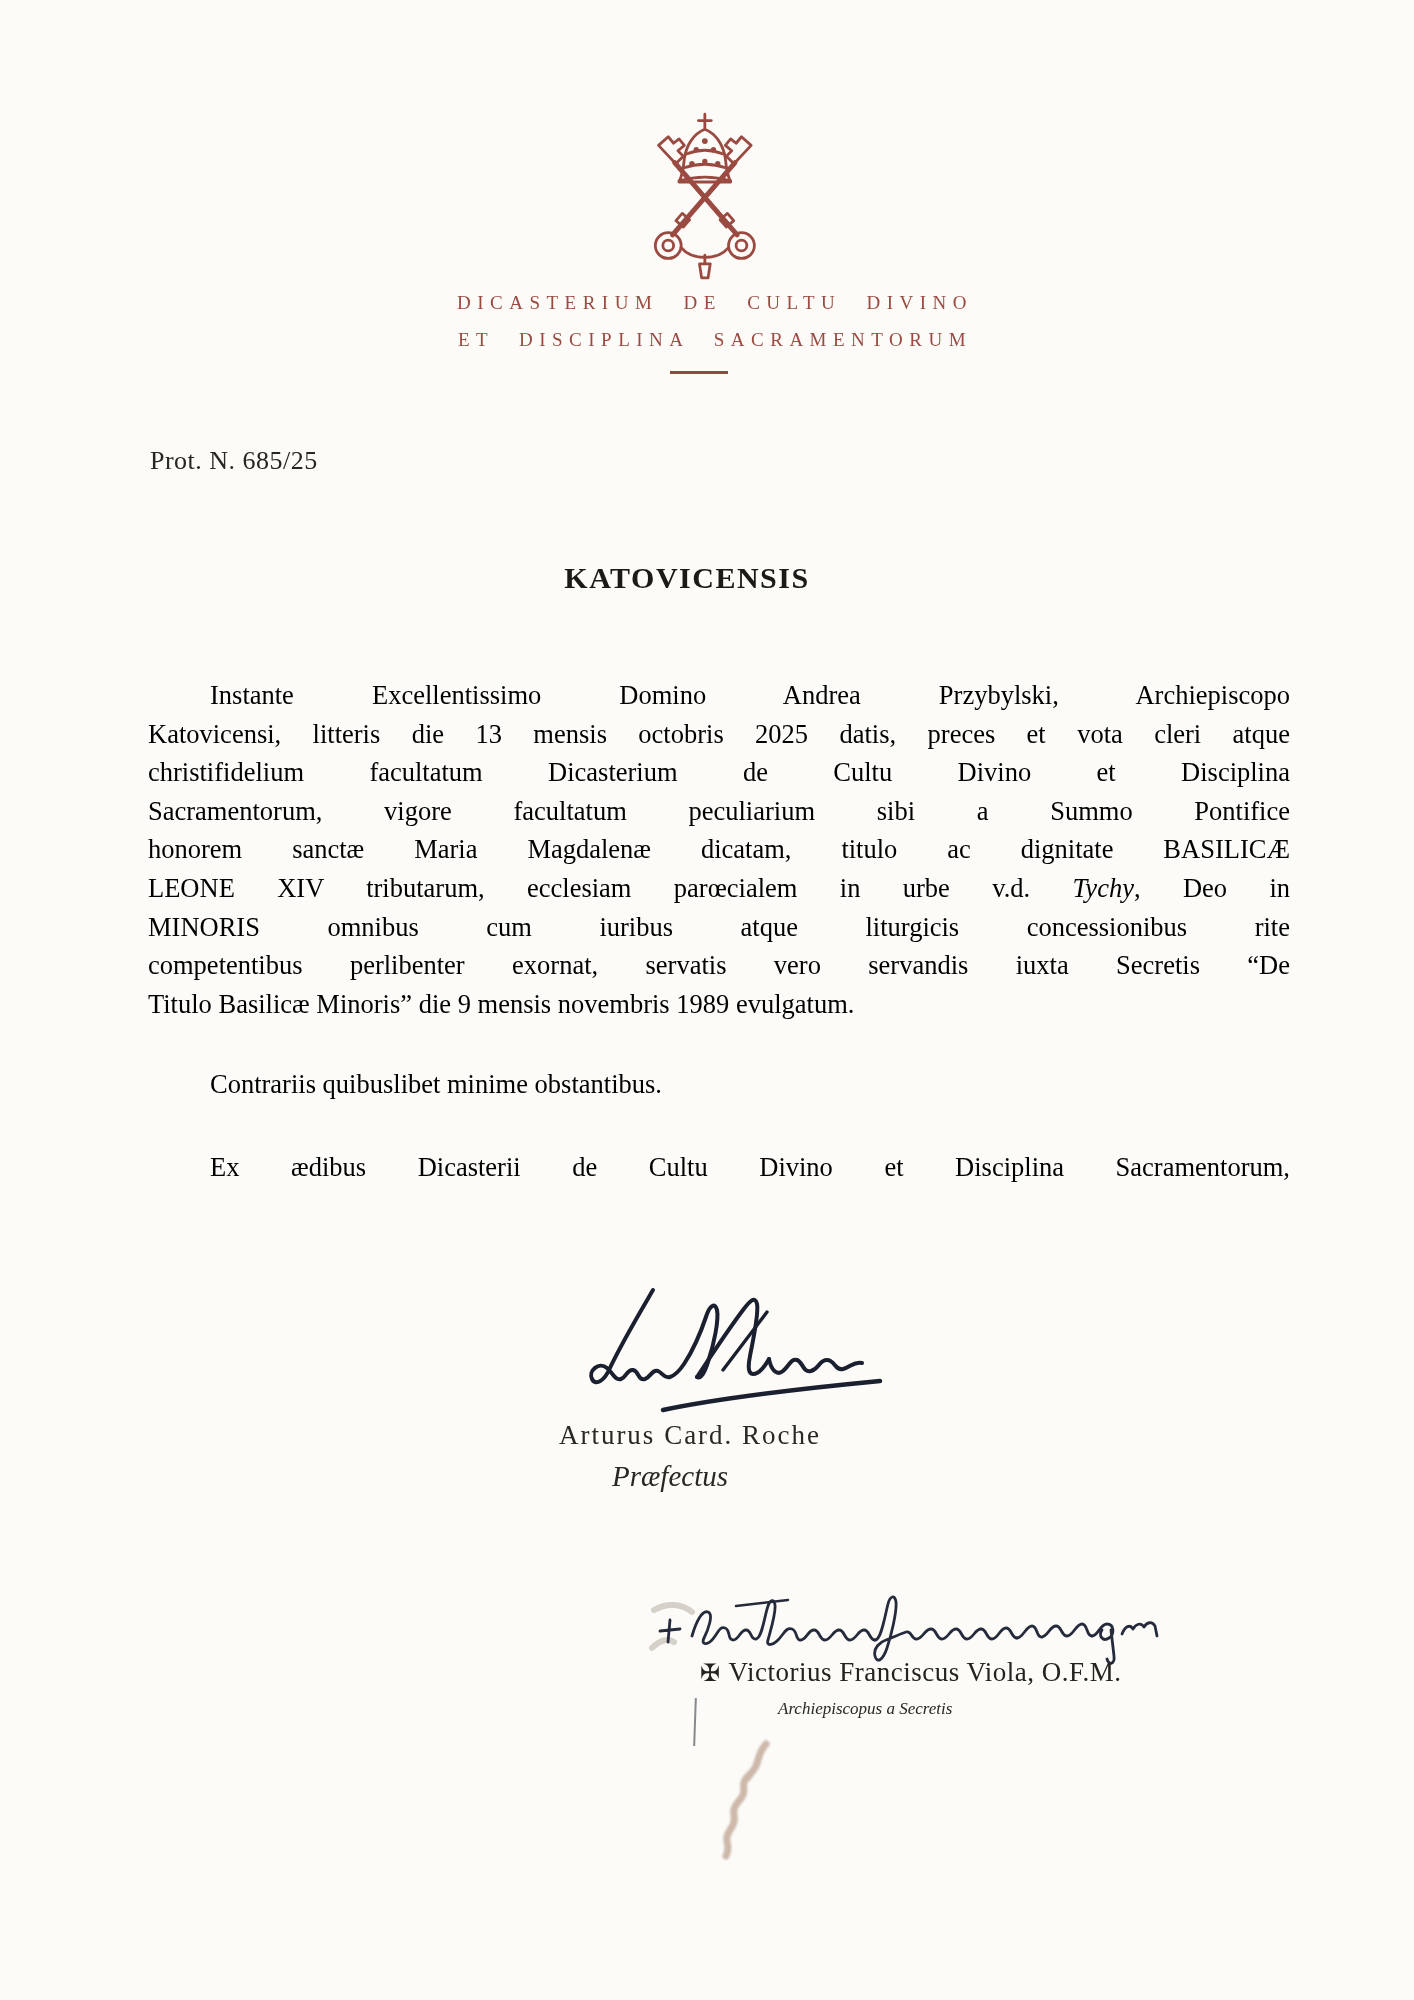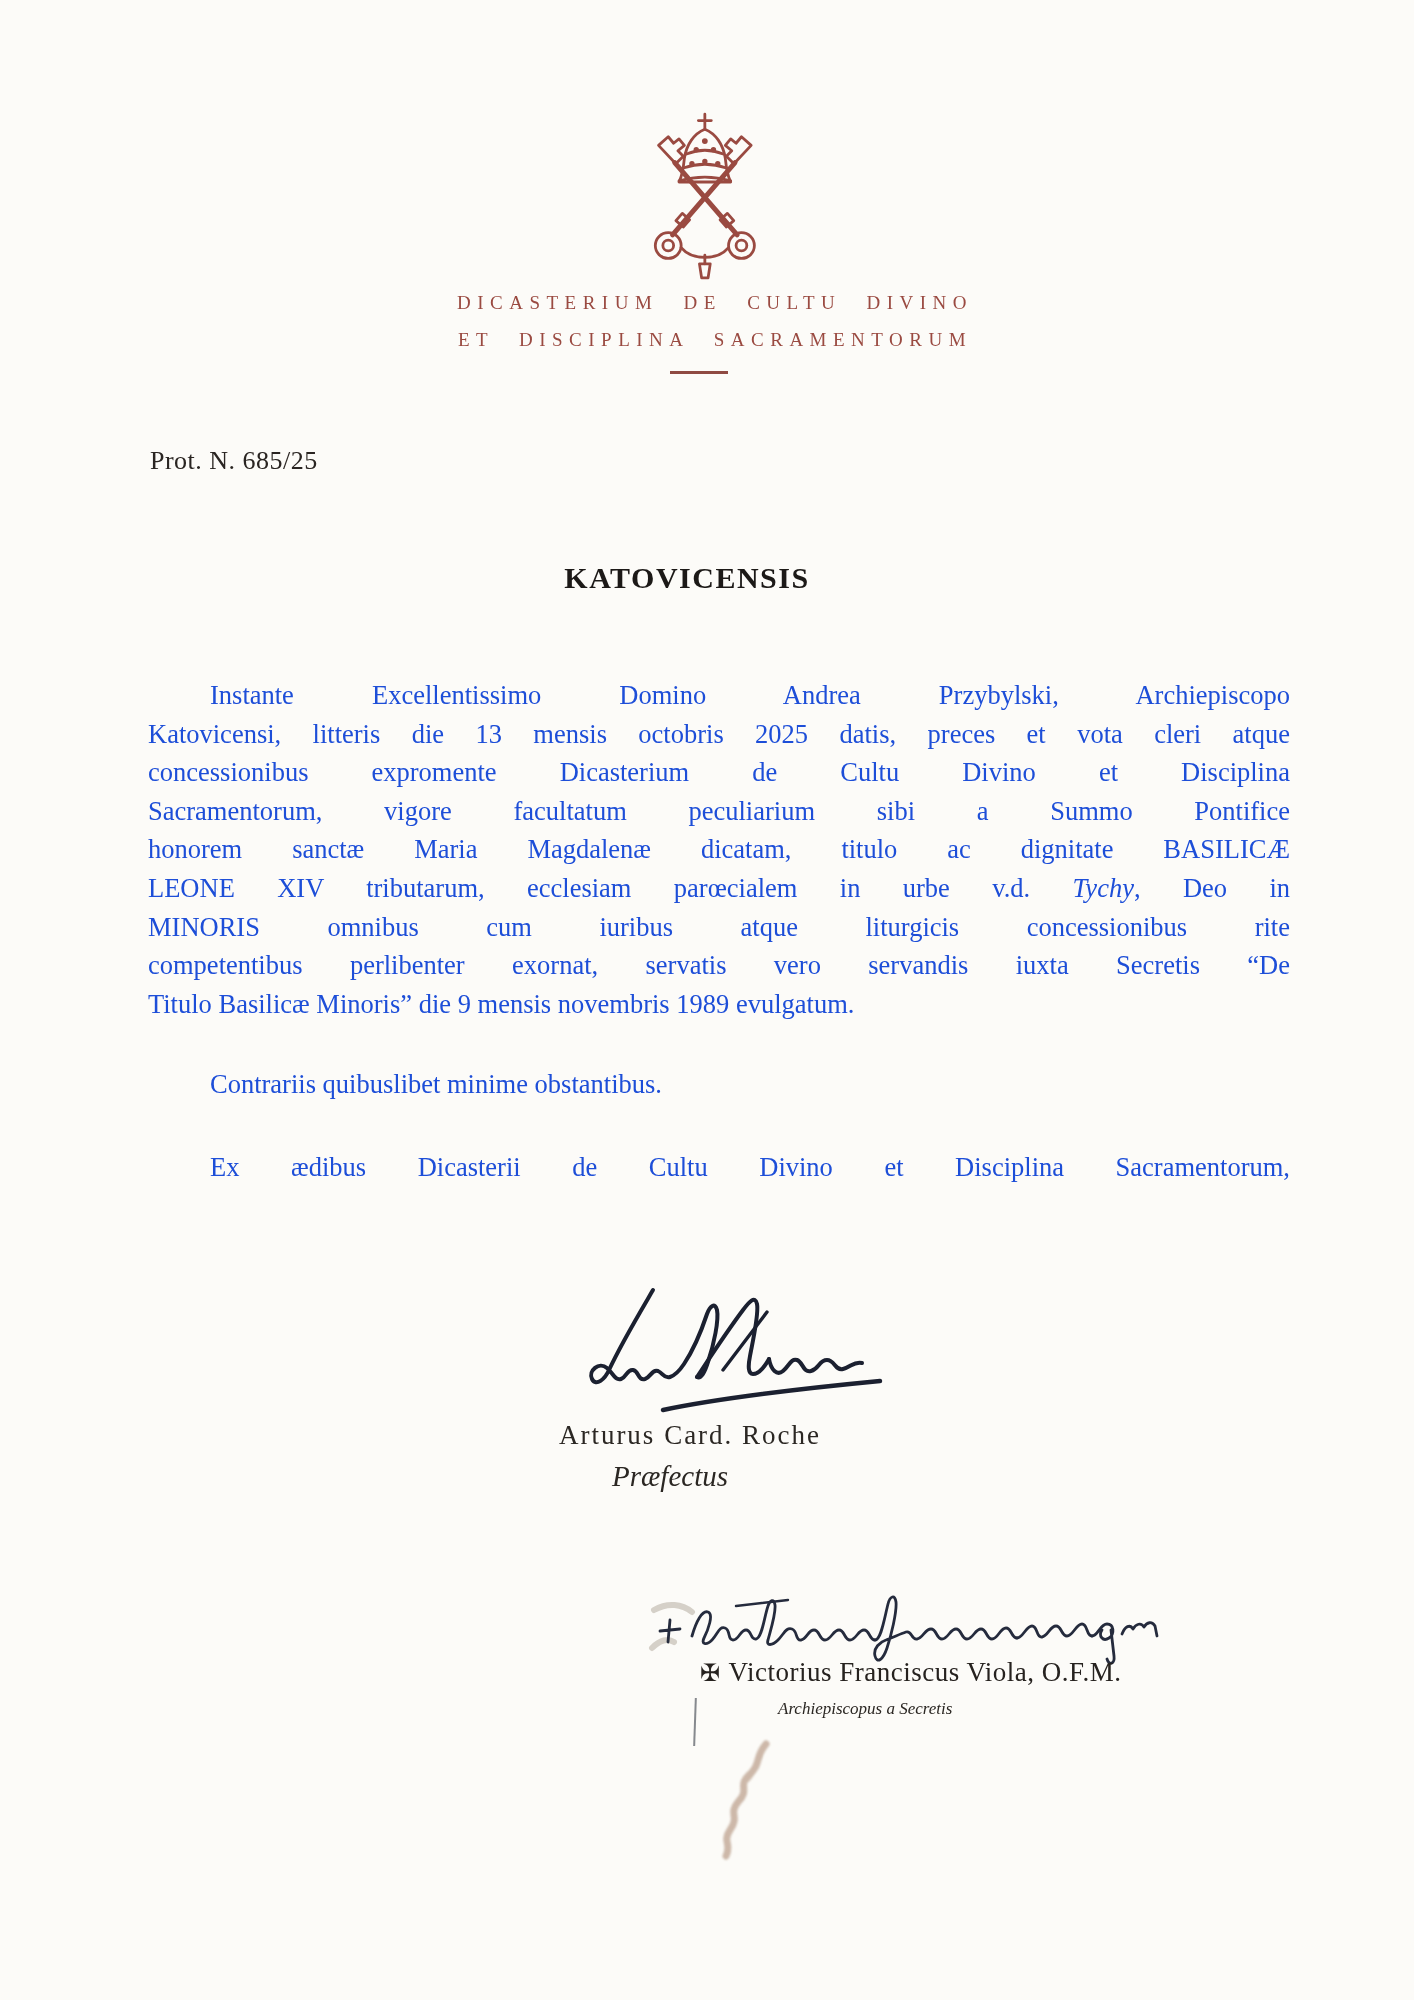--- a/index.html
+++ b/index.html
@@ -25,21 +25,21 @@
   .lh-rule{position:absolute;left:670px;top:371px;width:58px;height:2.5px;background:#8f4a42;}
   
   .prot{position:absolute;left:150px;top:446px;font-size:26px;letter-spacing:0.5px;color:#2a2522;}
   .decree-title{
     position:absolute;left:0;right:40px;top:561px;text-align:center;
     font-size:30px;font-weight:bold;letter-spacing:1.5px;color:#1c1917;
   }
   
   .body{
     position:absolute;left:148px;top:676px;width:1142px;
-    font-size:26.5px;line-height:38.6px;color:#1d4ed8;
+    font-size:26.5px;line-height:38.6px;color:#000000;
   }
   .para{margin:0;}
   .p2{margin-top:42px;}
   .p3{margin-top:44px;}
   .line{min-height:38.6px;}
   .line.just{text-align:justify;text-align-last:justify;}
   .line.indent{text-indent:62px;}
   .it{font-style:italic;}
   
   .sig1-hand{position:absolute;left:555px;top:1282px;width:340px;height:150px;}
@@ -113,21 +113,21 @@
   <div class="lh-rule"></div>
 
   <div class="prot">Prot. N. 685/25</div>
 
   <div class="decree-title">KATOVICENSIS</div>
 
   <div class="body">
     <div class="para p1">
         <div class="line just indent"><span>Instante Excellentissimo Domino Andrea Przybylski, Archiepiscopo</span></div>
         <div class="line just"><span>Katovicensi, litteris die 13 mensis octobris 2025 datis, preces et vota cleri atque</span></div>
-        <div class="line just"><span>concessionibus expromente Dicasterium de Cultu Divino et Disciplina</span></div>
+        <div class="line just"><span>christifidelium facultatum Dicasterium de Cultu Divino et Disciplina</span></div>
         <div class="line just"><span>Sacramentorum, vigore facultatum peculiarium sibi a Summo Pontifice</span></div>
         <div class="line just"><span>honorem sanctæ Maria Magdalenæ dicatam, titulo ac dignitate BASILICÆ</span></div>
         <div class="line just"><span>LEONE XIV tributarum, ecclesiam parœcialem in urbe v.d. </span><span class="it">Tychy</span><span>, Deo in</span></div>
         <div class="line just"><span>MINORIS omnibus cum iuribus atque liturgicis concessionibus rite</span></div>
         <div class="line just"><span>competentibus perlibenter exornat, servatis vero servandis iuxta Secretis “De</span></div>
         <div class="line"><span>Titulo Basilicæ Minoris” die 9 mensis novembris 1989 evulgatum.</span></div>
       </div>
     <div class="para p2">
         <div class="line indent"><span>Contrariis quibuslibet minime obstantibus.</span></div>
       </div>

